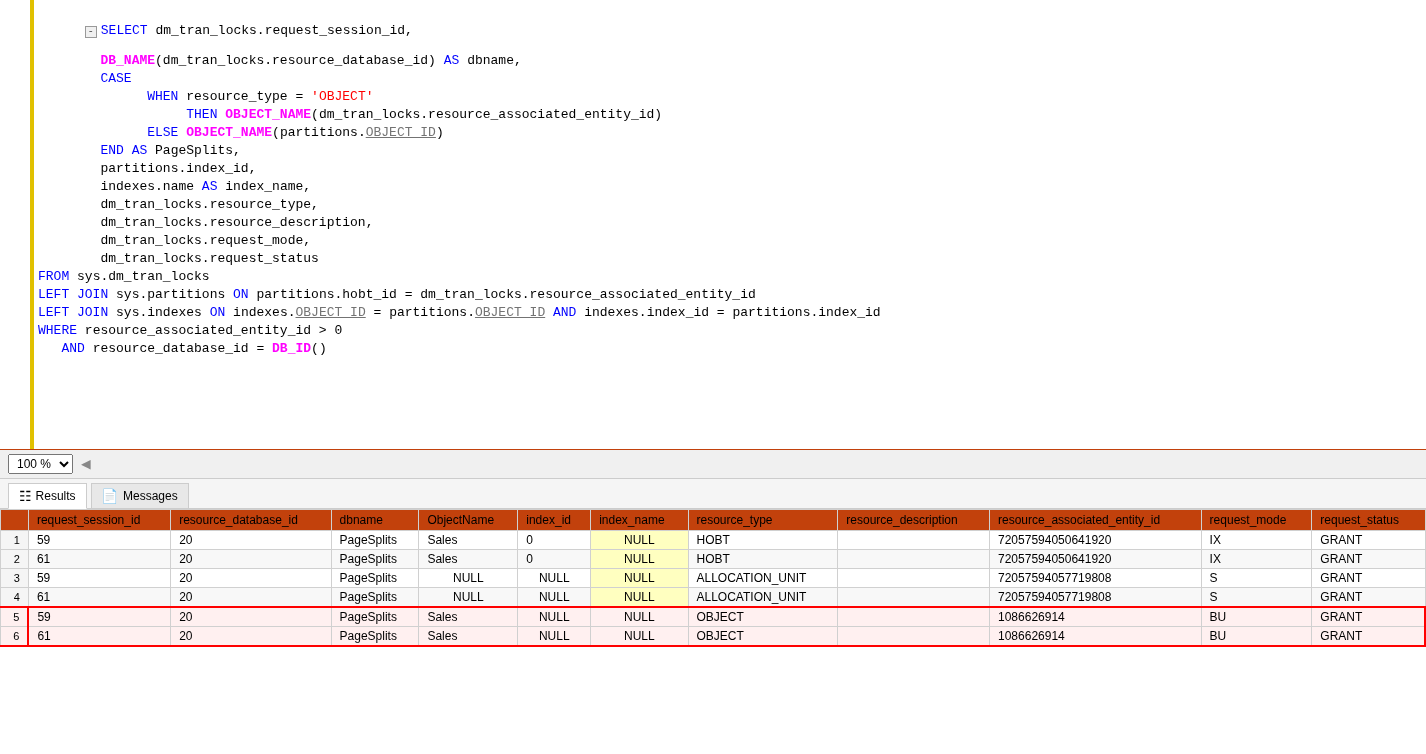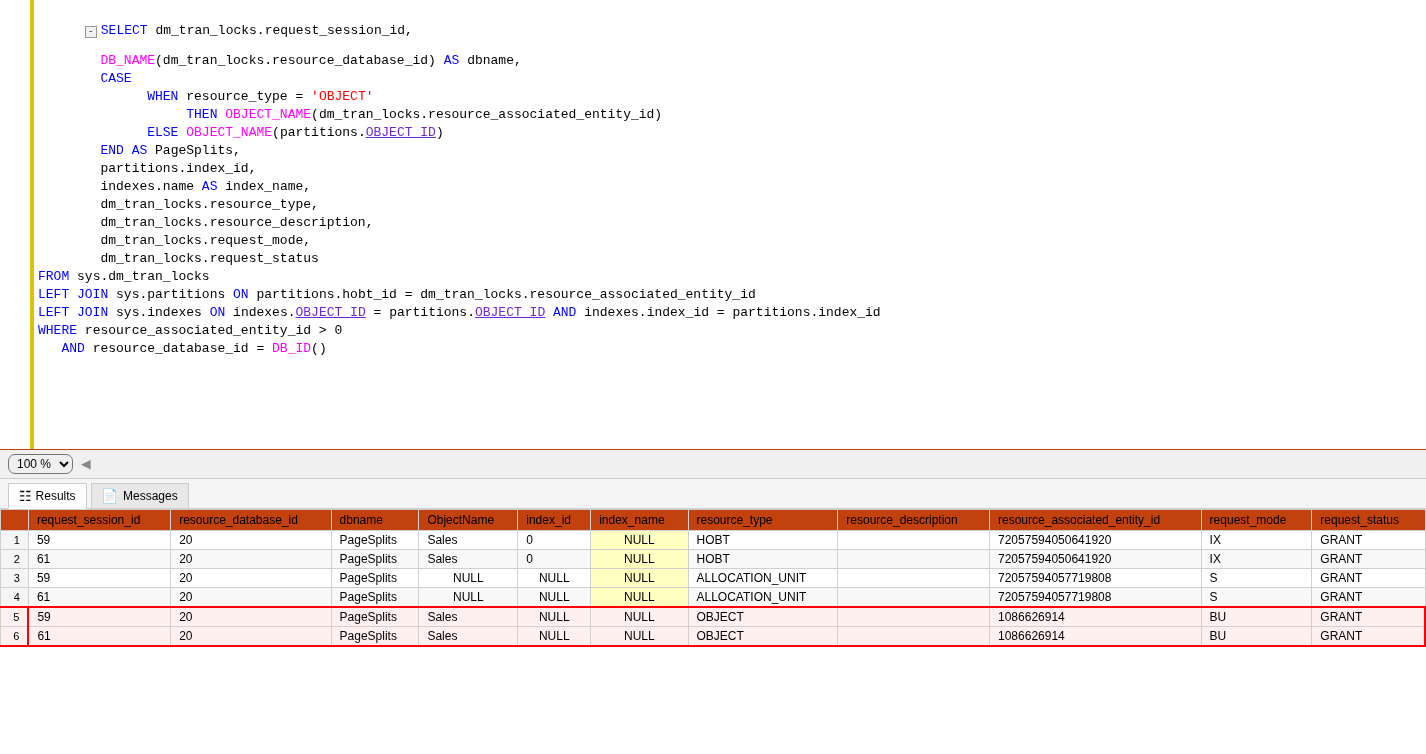--- a/index.html
+++ b/index.html
@@ -32,23 +32,23 @@
       font-size: 12px;
     }
 
     .code-content {
       flex: 1;
       padding-left: 4px;
     }
 
     
     .kw { color: #0000ff; } 
-    .fn { color: #ff00ff; } 
+    .fn { color: #ff00ff; font-weight: bold; } 
     .str { color: #ff0000; }
-    .special { color: #6d28d9; text-decoration: underline; }
+    .special { color: #737373; text-decoration: underline; }
     .normal { color: #000; }
 
     .collapse-btn {
       display: inline-block;
       width: 12px;
       height: 12px;
       border: 1px solid #999;
       text-align: center;
       line-height: 10px;
       font-size: 10px;
@@ -63,21 +63,20 @@
       padding: 4px 8px;
       border-bottom: 1px solid #ccc;
       display: flex;
       align-items: center;
       gap: 8px;
     }
 
     .zoom-select {
       font-size: 12px;
       padding: 1px 4px;
-      border-radius: 7px;
     }
 
     .results-area {
       background: #fff;
     }
 
     .tabs-bar {
       display: flex;
       background: #f5f5f5;
       border-bottom: 1px solid #ccc;

